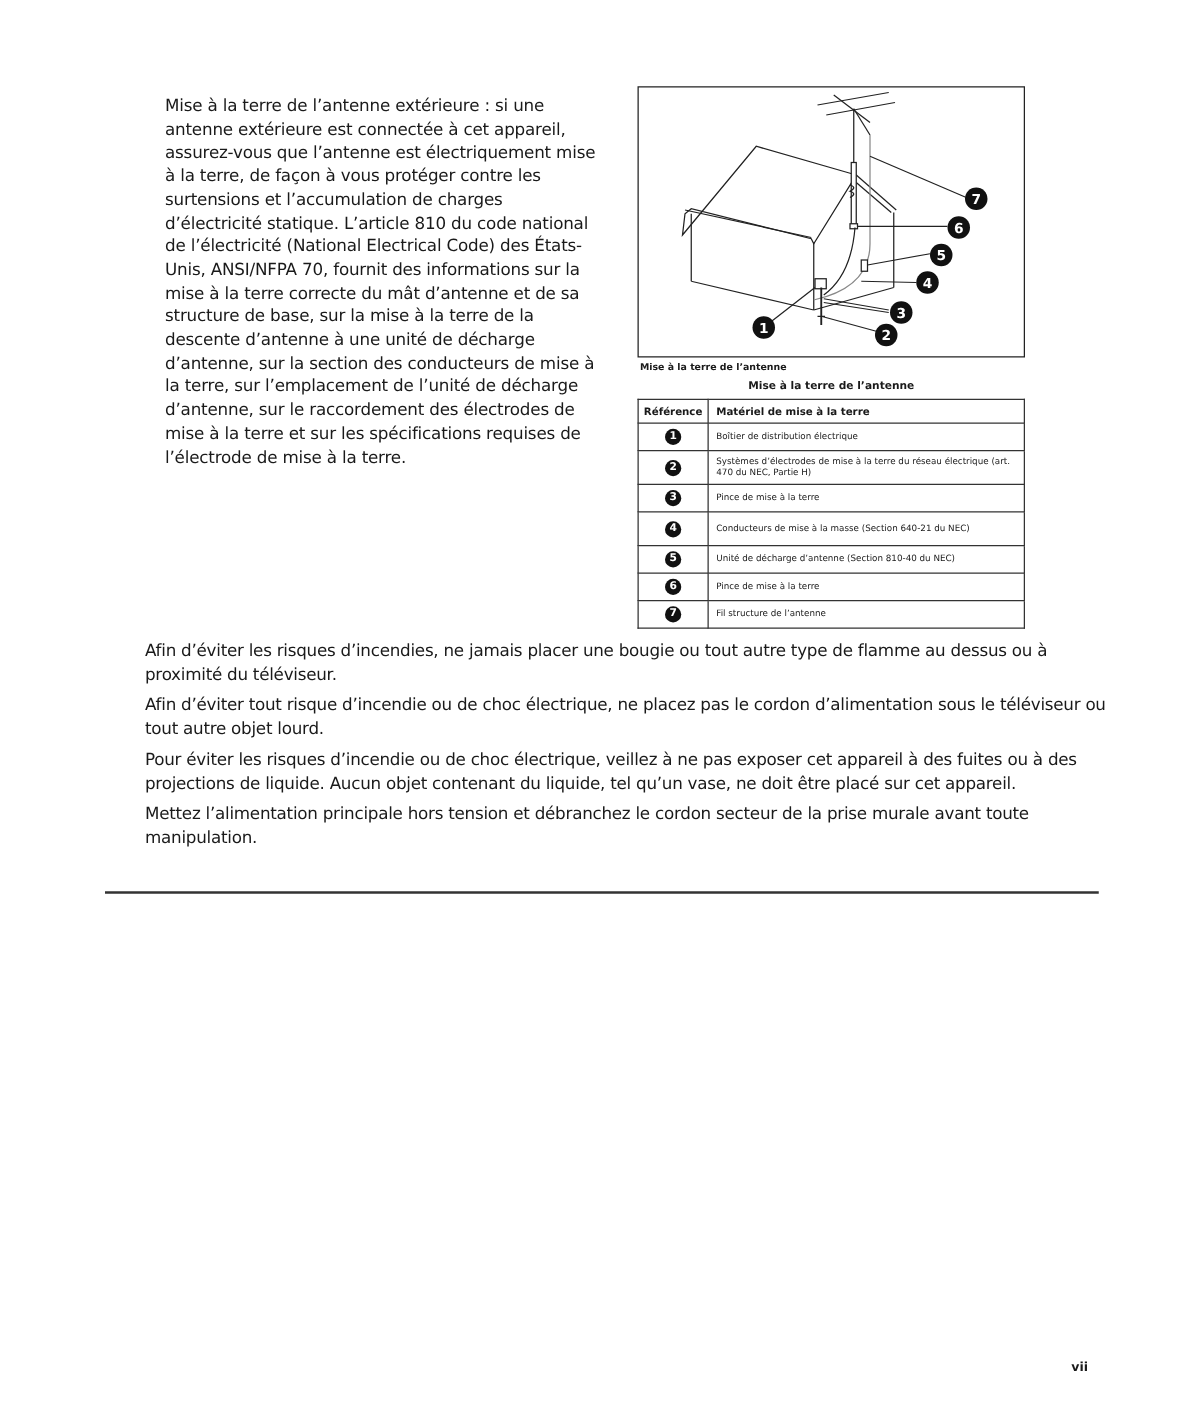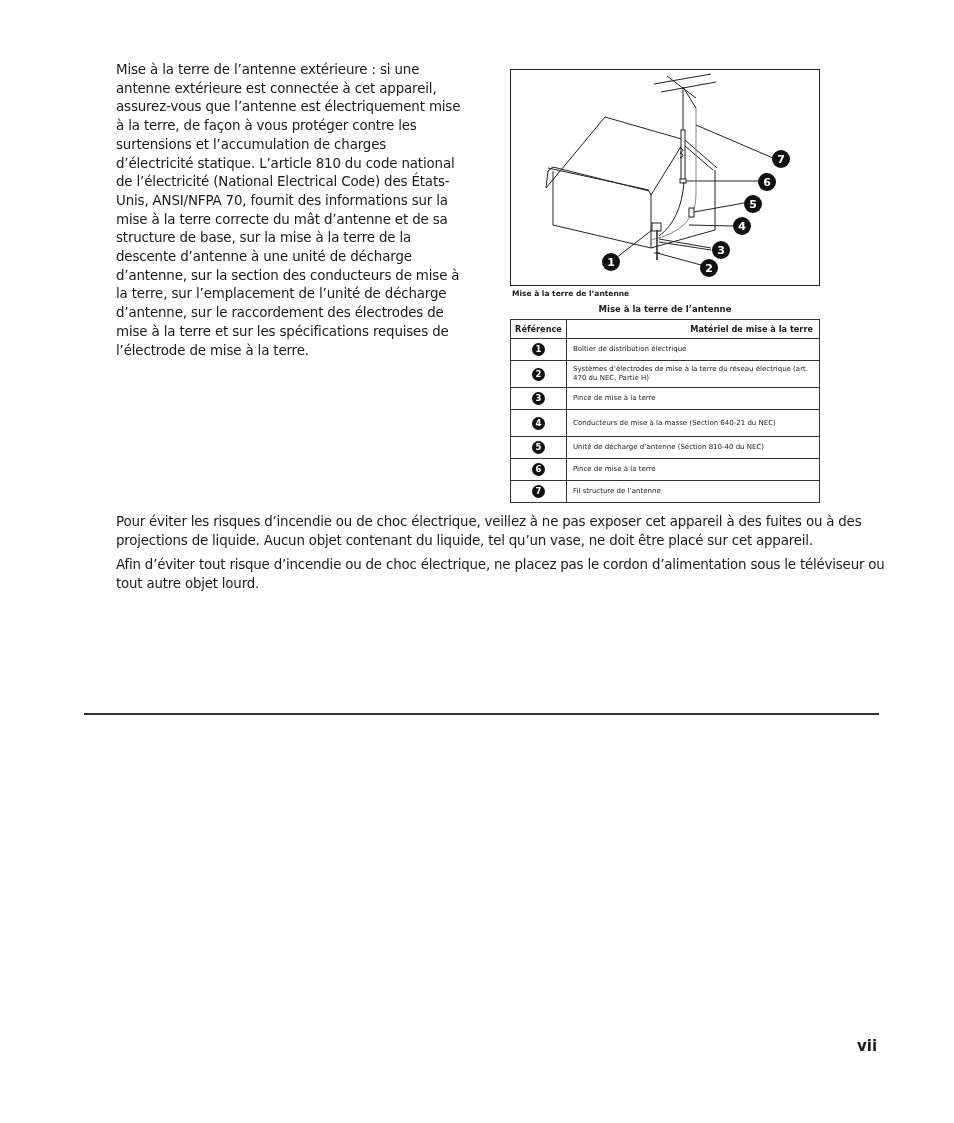--- a/index.html
+++ b/index.html
@@ -1,41 +1,41 @@
 <!DOCTYPE html>
 <html><head>
 <meta charset="utf-8">
 <style>
   html, body { margin: 0; padding: 0; background: #ffffff; }
   body { width: 954px; height: 1123px; position: relative; overflow: hidden;
          font-family: "DejaVu Sans", sans-serif; color: #1a1a1a; }
   .left-para { position: absolute; left: 116px; top: 61px; width: 345px;
-               font-size: 13.4px; line-height: 18.7px; letter-spacing: -0.15px; margin: 0; }
+               font-size: 13.4px; line-height: 18.7px; letter-spacing: -0.15px; margin: 16px; }
   .figure-box { position: absolute; left: 510px; top: 69px; width: 310px; height: 217px;
                 border: 1px solid #222; box-sizing: border-box; }
   .figure-box svg { position: absolute; left: 0; top: 0; }
   .fig-caption { position: absolute; left: 512px; top: 289px; font-size: 7.5px; font-weight: bold; }
   .table-title { position: absolute; left: 510px; top: 304px; width: 310px; text-align: center;
                  font-size: 8.5px; font-weight: bold; }
   table.ref-table { position: absolute; left: 510px; top: 319px; width: 310px;
                     border-collapse: collapse; font-size: 7px; padding-left: 48px; }
   table.ref-table th, table.ref-table td { border: 1px solid #333; padding: 0 6px; }
-  table.ref-table th { font-weight: bold; font-size: 8.2px; height: 18px; text-align: right; }
+  table.ref-table th { font-weight: bold; font-size: 8.2px; height: 18px; text-align: left; }
   table.ref-table th.ref-col { width: 55px; text-align: center; padding: 0; }
   table.ref-table td.num-cell { text-align: center; padding: 0; }
   table.ref-table td { height: 21px; line-height: 9px; }
   table.ref-table tr.tall td { height: 26px; }
   .badge { display: inline-block; width: 13px; height: 13px; border-radius: 50%;
            background: #111; color: #fff; font-size: 8.5px; font-weight: bold;
            line-height: 13px; text-align: center; vertical-align: middle; }
   .body-paras { position: absolute; left: 116px; top: 513px; width: 770px; font-size: 13.4px;
                 line-height: 18.7px; letter-spacing: -0.2px; }
   .body-paras p { margin: 0 0 6px 0; }
   .rule { position: absolute; left: 84px; top: 713px; width: 795px; height: 2px; background: #333; }
-  .page-num { position: absolute; left: 857px; top: 1037px; font-size: 15px; font-weight: bold; }
+  .page-num { position: absolute; left: 857px; top: 1089px; font-size: 10px; font-weight: bold; }
 </style>
 </head>
 <body>
 
 <p class="left-para">Mise à la terre de l’antenne extérieure : si une antenne extérieure est connectée à cet appareil, assurez-vous que l’antenne est électriquement mise à la terre, de façon à vous protéger contre les surtensions et l’accumulation de charges d’électricité statique. L’article 810 du code national de l’électricité (National Electrical Code) des États-Unis, ANSI/NFPA 70, fournit des informations sur la mise à la terre correcte du mât d’antenne et de sa structure de base, sur la mise à la terre de la descente d’antenne à une unité de décharge d’antenne, sur la section des conducteurs de mise à la terre, sur l’emplacement de l’unité de décharge d’antenne, sur le raccordement des électrodes de mise à la terre et sur les spécifications requises de l’électrode de mise à la terre.</p>
 
 <div class="figure-box">
   <svg width="308" height="215" viewBox="0 0 308 215">
     <g fill="none" stroke="#222" stroke-width="1">
 
@@ -133,19 +133,21 @@
       <td>Pince de mise à la terre</td>
     </tr>
     <tr>
       <td class="num-cell"><span class="badge">7</span></td>
       <td>Fil structure de l’antenne</td>
     </tr>
   </tbody>
 </table>
 
 <div class="body-paras">
+  <p>Afin d’éviter les risques d’incendies, ne jamais placer une bougie ou tout autre type de flamme au dessus ou à proximité du téléviseur.</p>
+  <p>Afin d’éviter tout risque d’incendie ou de choc électrique, ne placez pas le cordon d’alimentation sous le téléviseur ou tout autre objet lourd.</p>
   <p>Pour éviter les risques d’incendie ou de choc électrique, veillez à ne pas exposer cet appareil à des fuites ou à des projections de liquide. Aucun objet contenant du liquide, tel qu’un vase, ne doit être placé sur cet appareil.</p>
-  <p>Afin d’éviter tout risque d’incendie ou de choc électrique, ne placez pas le cordon d’alimentation sous le téléviseur ou tout autre objet lourd.</p>
+  <p>Mettez l’alimentation principale hors tension et débranchez le cordon secteur de la prise murale avant toute manipulation.</p>
 </div>
 
 <div class="rule"></div>
 
 <div class="page-num">vii</div>
 
 </body></html>

